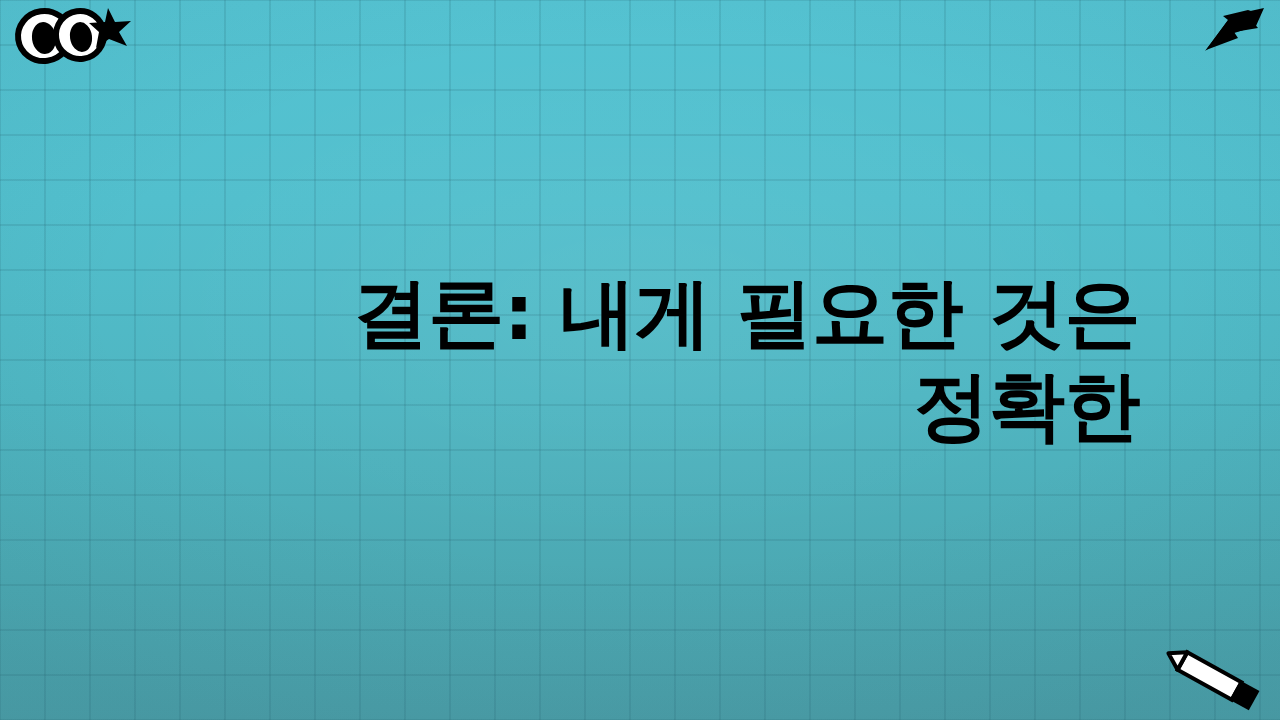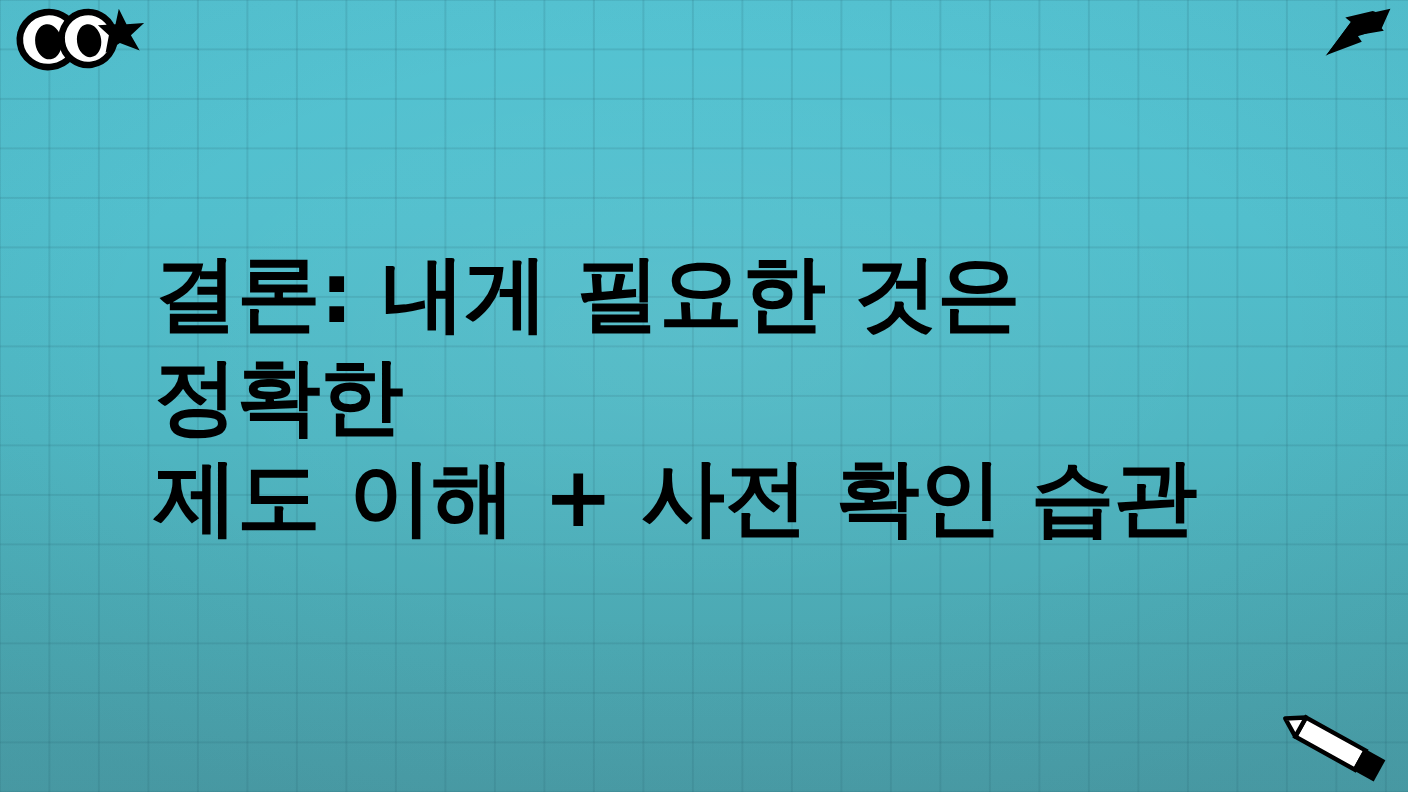--- a/index.html
+++ b/index.html
@@ -63,21 +63,21 @@
     top: 0;
     height: 720px;
     display: flex;
     align-items: center;
     justify-content: center;
     padding: 0 70px;
     box-sizing: border-box;
   }
   .title {
     margin: 0;
-    text-align: left;
+    text-align: right;
     color: #000000;
     font-weight: 700;
     font-size: 76px;
     line-height: 1.22;
     letter-spacing: -0.5px;
     max-width: 1000px;
     word-break: keep-all;
   }
 </style>
 </head>
@@ -117,17 +117,16 @@
         <path d="M18 30 L18 50 L2 40 Z" fill="#ffffff" stroke="#000000" stroke-width="4" stroke-linejoin="round"></path>
         <rect x="78" y="29" width="22" height="22" fill="#000000"></rect>
       </g>
     </svg>
   </div>
 
   <div class="title-wrap">
     <h1 class="title">
       <span>결론: 내게 필요한 것은 정확한</span>
       <br>
-      <span>제도 이해 + 사전 확인 습관</span>
     </h1>
   </div>
 
 </div>
 
 </body></html>

